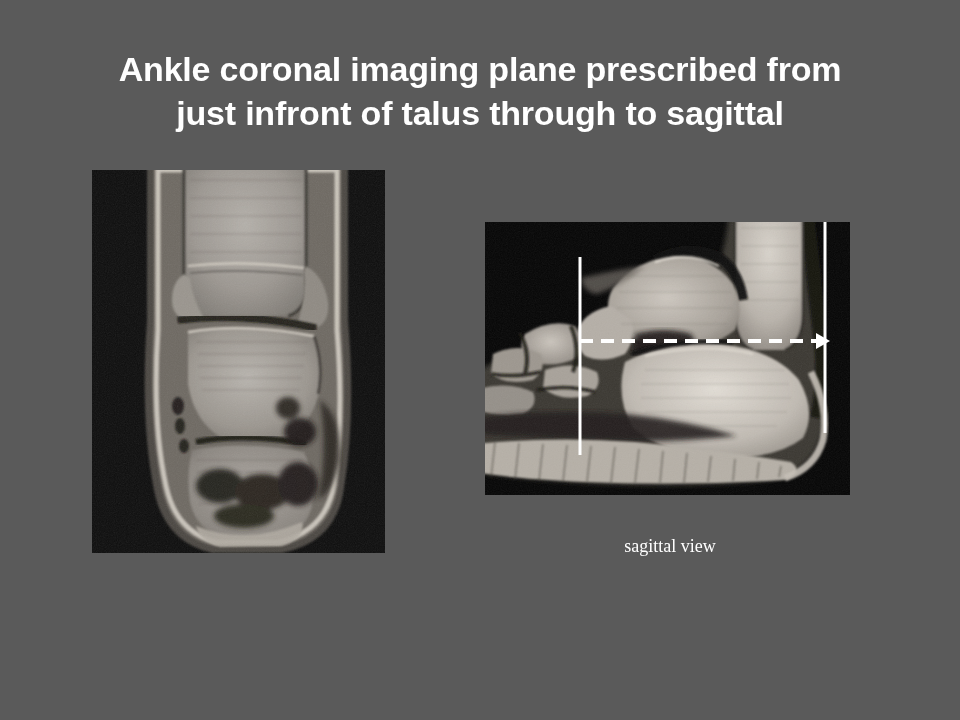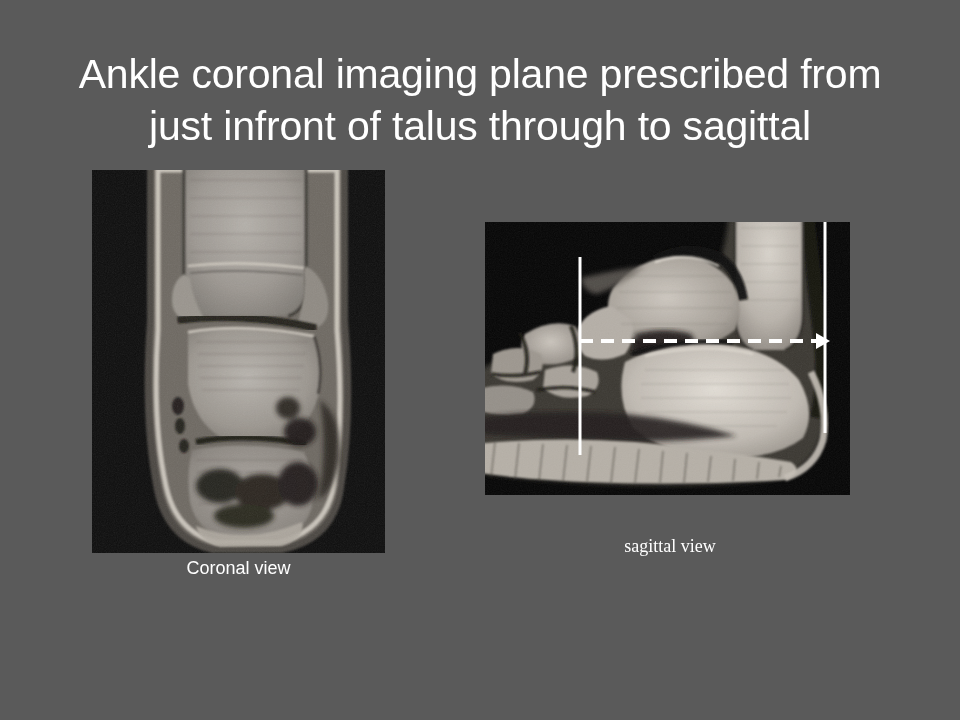--- a/index.html
+++ b/index.html
@@ -17,23 +17,23 @@
   }
 
   
   .title {
     position: absolute;
     left: 50px;
     top: 48px;
     width: 860px;
     text-align: center;
     color: #ffffff;
-    font-size: 41px;
+    font-size: 34px;
     line-height: 1.28;
-    font-weight: 400;
+    font-weight: 700;
     letter-spacing: -0.2px;
   }
   .title .line { display: block; }
 
   
   .mri {
     position: absolute;
     background: #0a0a0a;
     overflow: hidden;
   }
@@ -218,21 +218,20 @@
           <path d="M104 172 H216 M106 184 H214 M106 196 H212 M108 208 H210 M110 220 H208"></path>
           <path d="M104 290 H210 M104 302 H208 M106 334 H204"></path>
           <path d="M98 10 H210 M98 28 H210 M98 46 H210 M98 64 H210 M98 82 H210"></path>
         </g>
 
         <rect x="0" y="0" width="293" height="383" filter="url(#cgGrain)" fill="#9a9a9a" opacity="0.5"></rect>
       </g>
     </svg>
   </div>
 
-  <div class="caption" id="coronal-caption">Coronal view</div>
 
   <div class="mri" id="sagittal-figure">
     <svg viewBox="0 0 365 273" preserveAspectRatio="none">
       <defs>
         <radialGradient id="sgTibia" cx="50%" cy="30%" r="75%">
           <stop offset="0%" stop-color="#d8d3cb"></stop>
           <stop offset="65%" stop-color="#b9b3ab"></stop>
           <stop offset="100%" stop-color="#8e8881"></stop>
         </radialGradient>
         <radialGradient id="sgTalus" cx="45%" cy="45%" r="70%">

